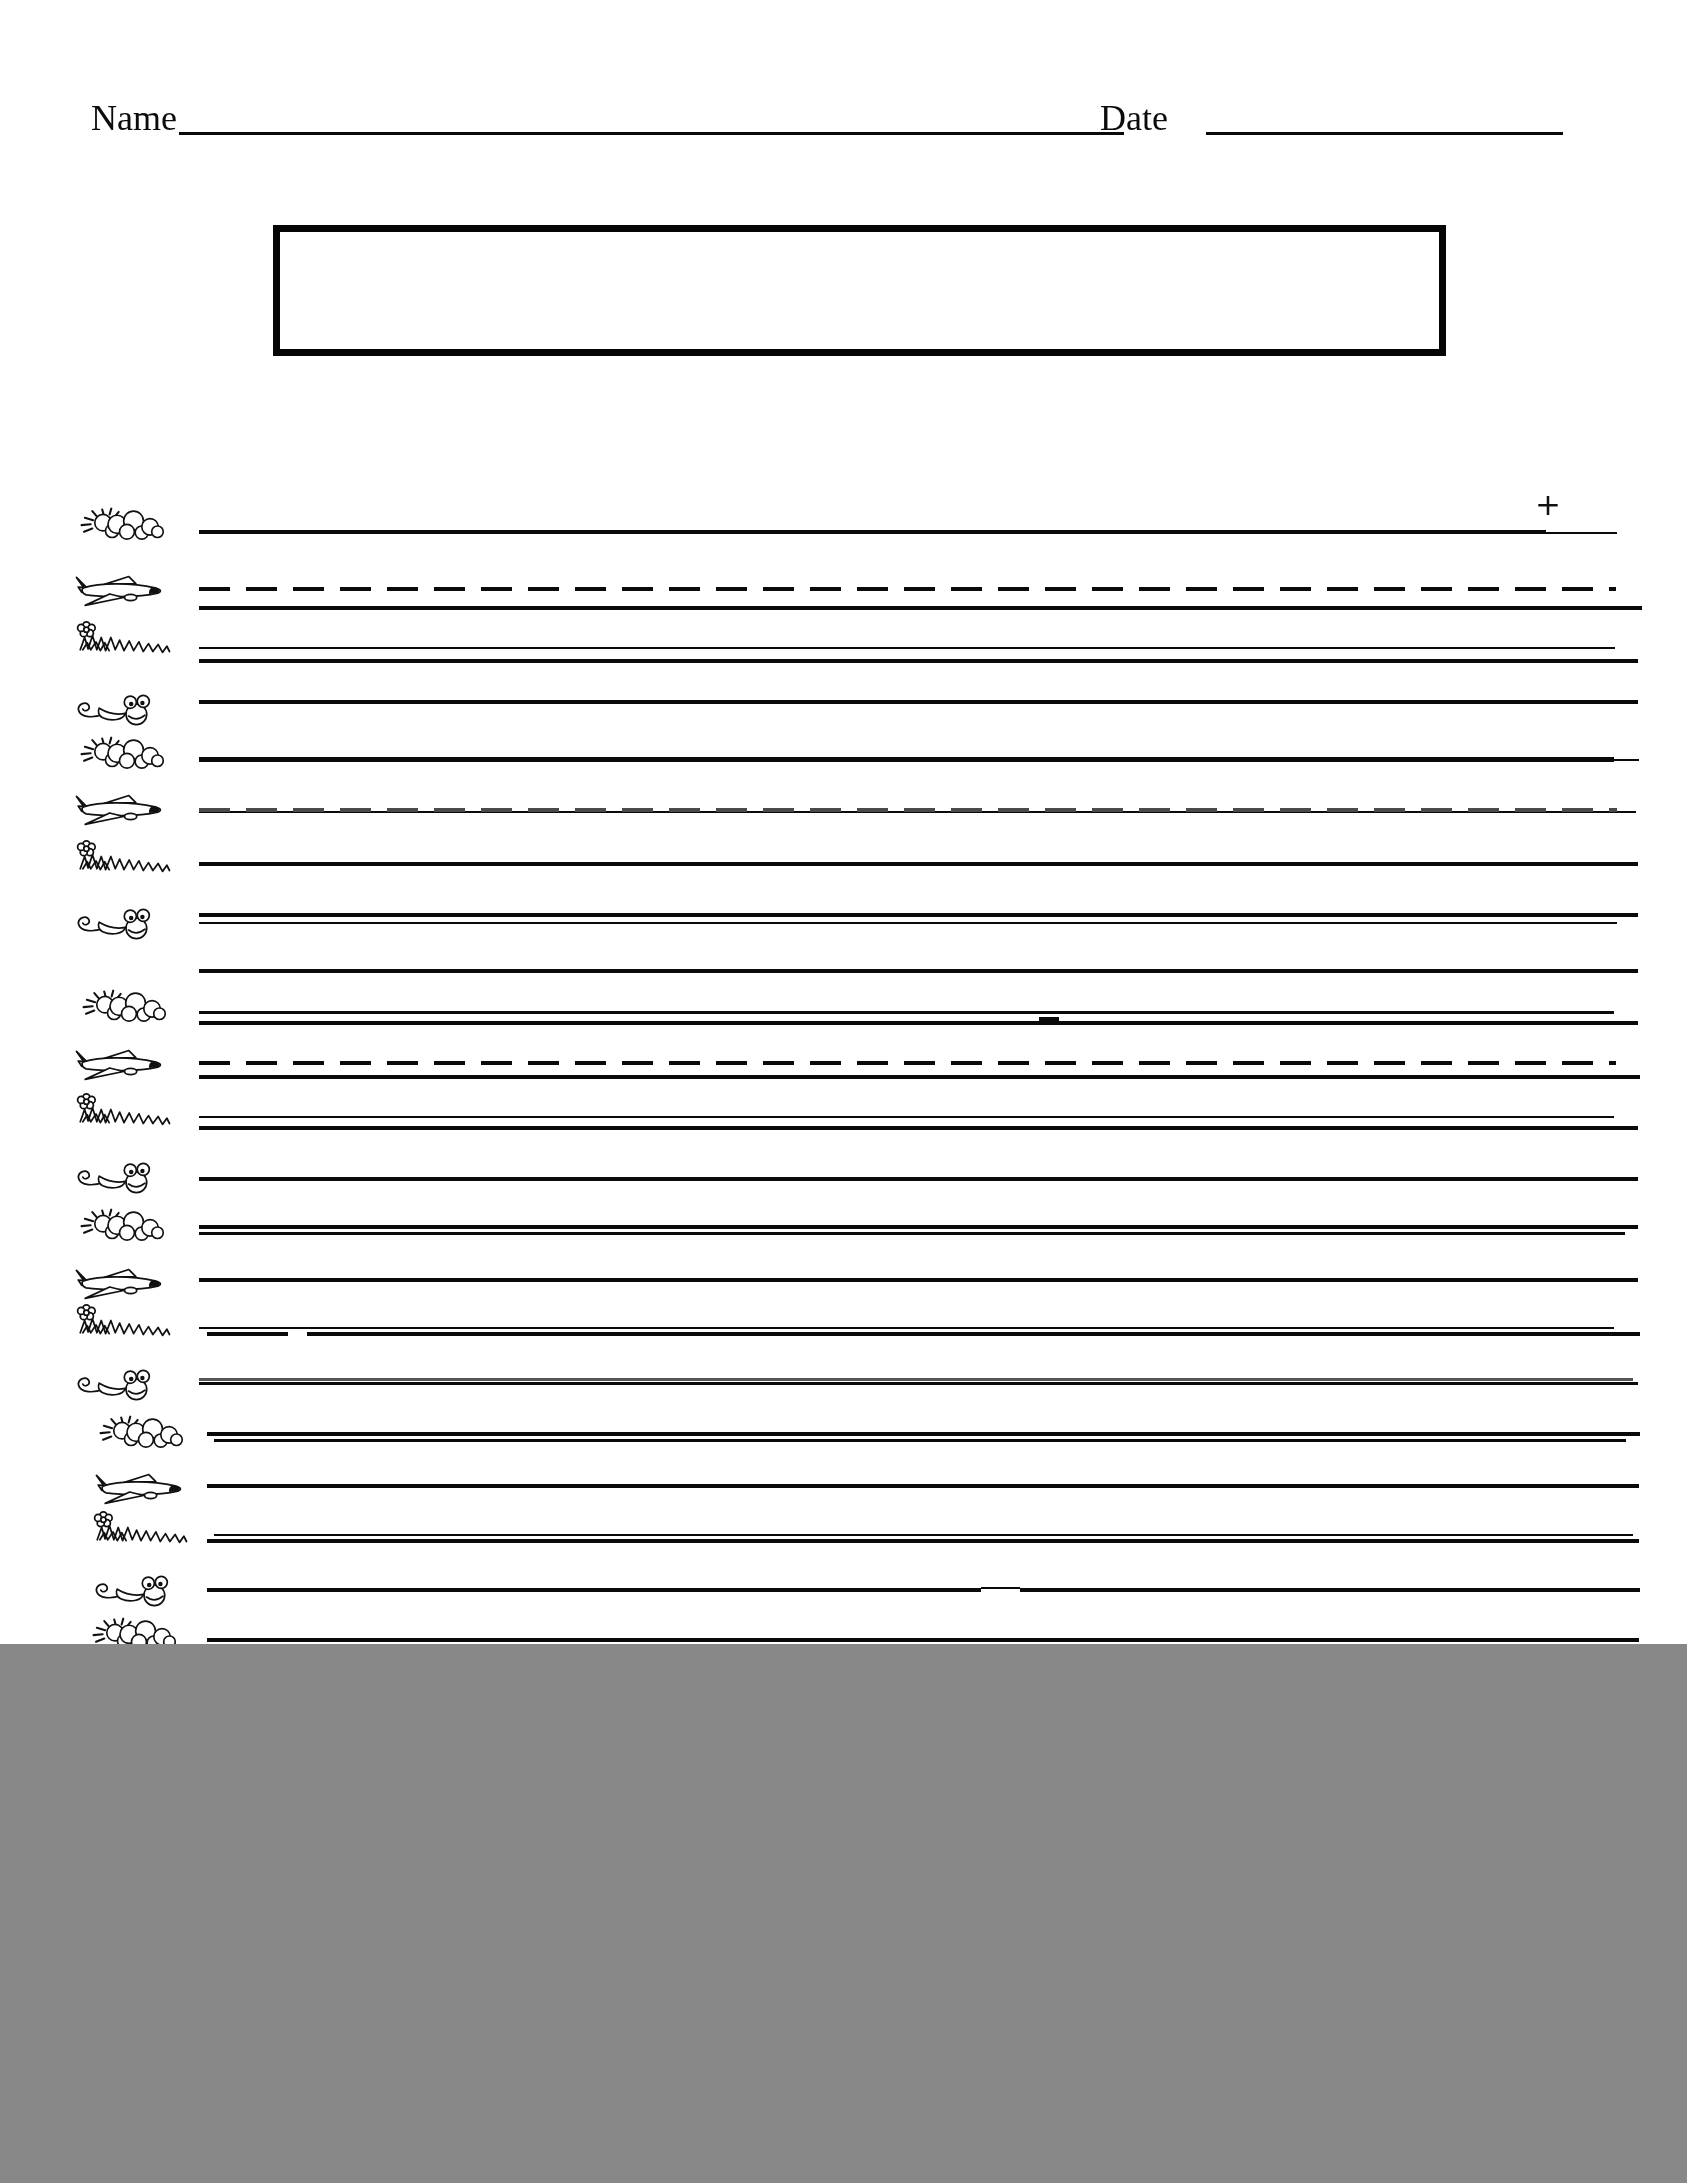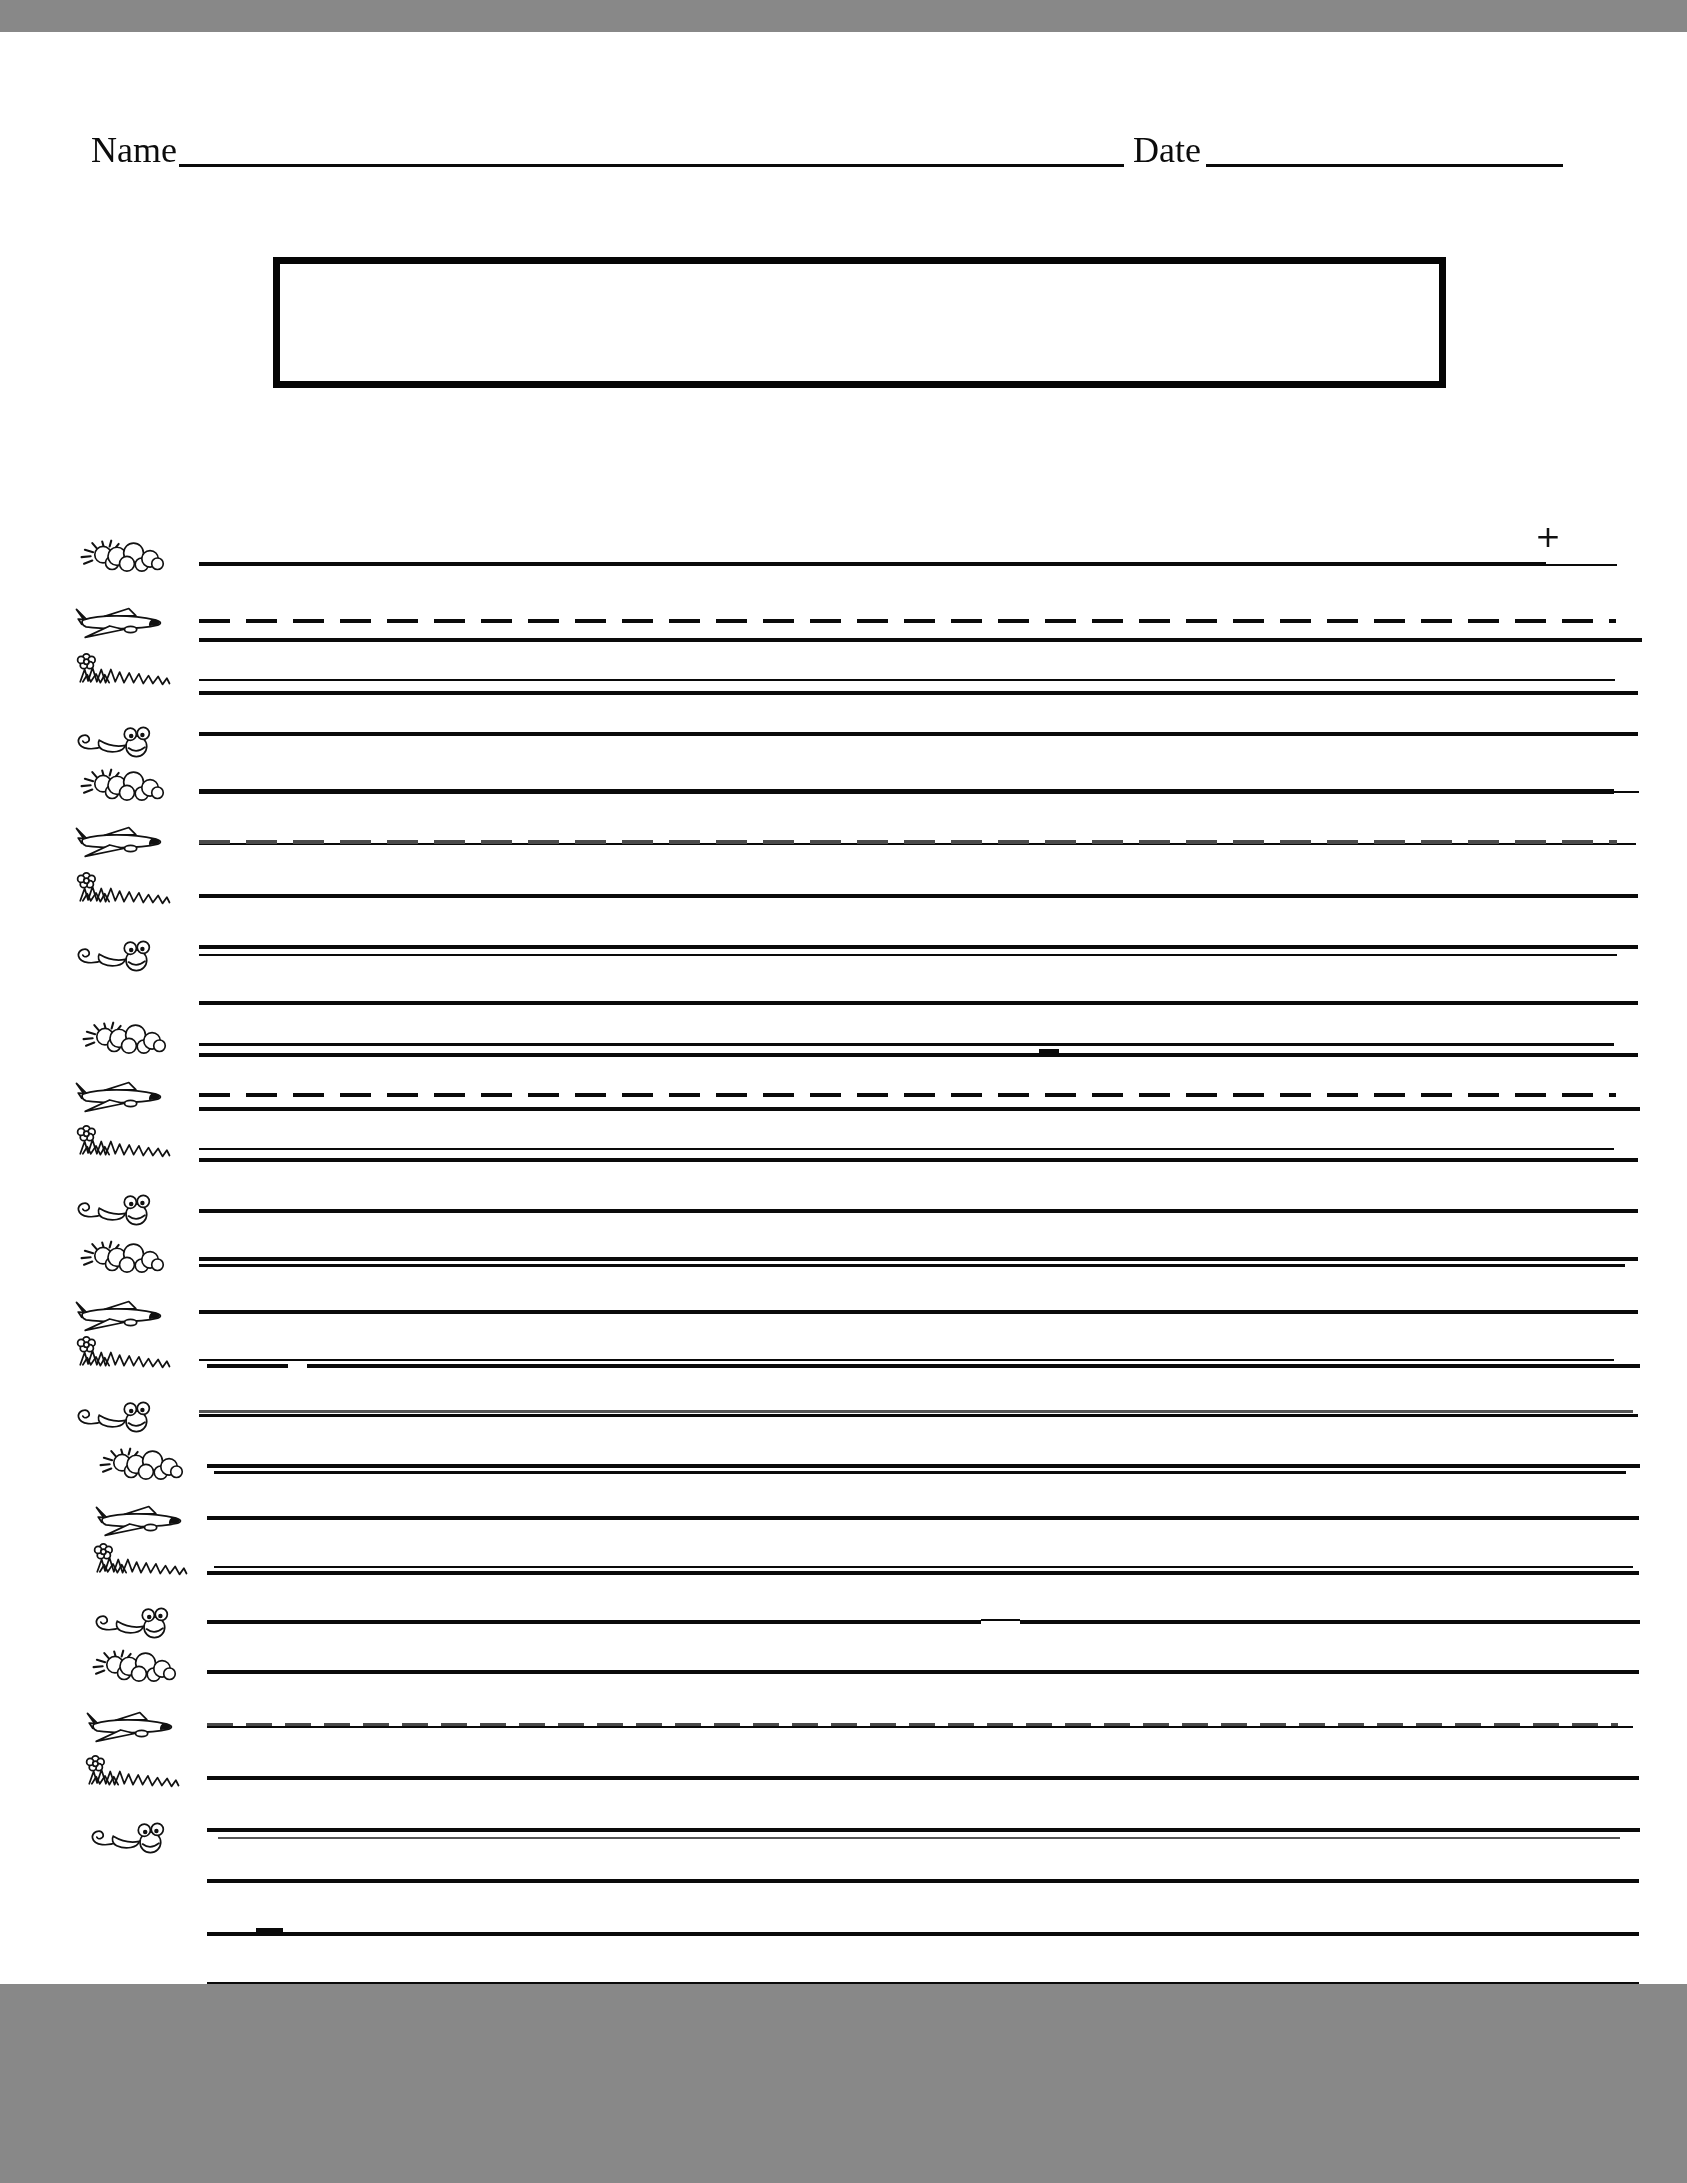--- a/index.html
+++ b/index.html
@@ -1,22 +1,22 @@
 <!DOCTYPE html>
 <html style="font-size:14px"><head>
 <meta charset="utf-8">
 <style>
   html,body{margin:0;padding:0;background:#888;}
   #page{
-    position:relative;width:1687px;height:1952px;background:#ffffff;
-    font-family:"Liberation Serif", serif;color:#000;overflow:hidden;margin-top:32px;
+    position:relative;width:1687px;height:1644px;background:#ffffff;
+    font-family:"Liberation Serif", serif;color:#000;overflow:hidden;
   }
   .hdr-label{position:absolute;font-size:36px;line-height:1;color:#0c0c0c;letter-spacing:0px;}
   #name-label{left:91px;top:100px;}
-  #date-label{left:1133px;top:100px;}
+  #date-label{left:1100px;top:100px;}
   #title-box{position:absolute;left:273px;top:225px;width:1173px;height:131px;
     border:7px solid #050505;background:#fff;box-sizing:border-box;}
   #plus-mark{position:absolute;left:1535px;top:489px;font-size:31px;line-height:1;color:#111;
     font-family:"DejaVu Sans", sans-serif;}
   .wline{position:absolute;}
   .row-icon{position:absolute;overflow:visible;}
   #icon-defs{position:absolute;width:0;height:0;overflow:hidden;}
 </style>
 </head>
 <body>

